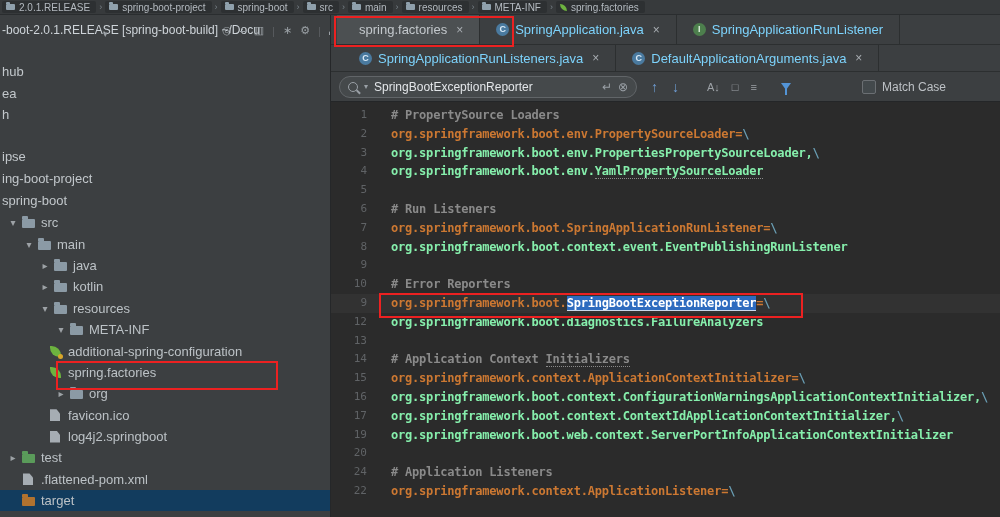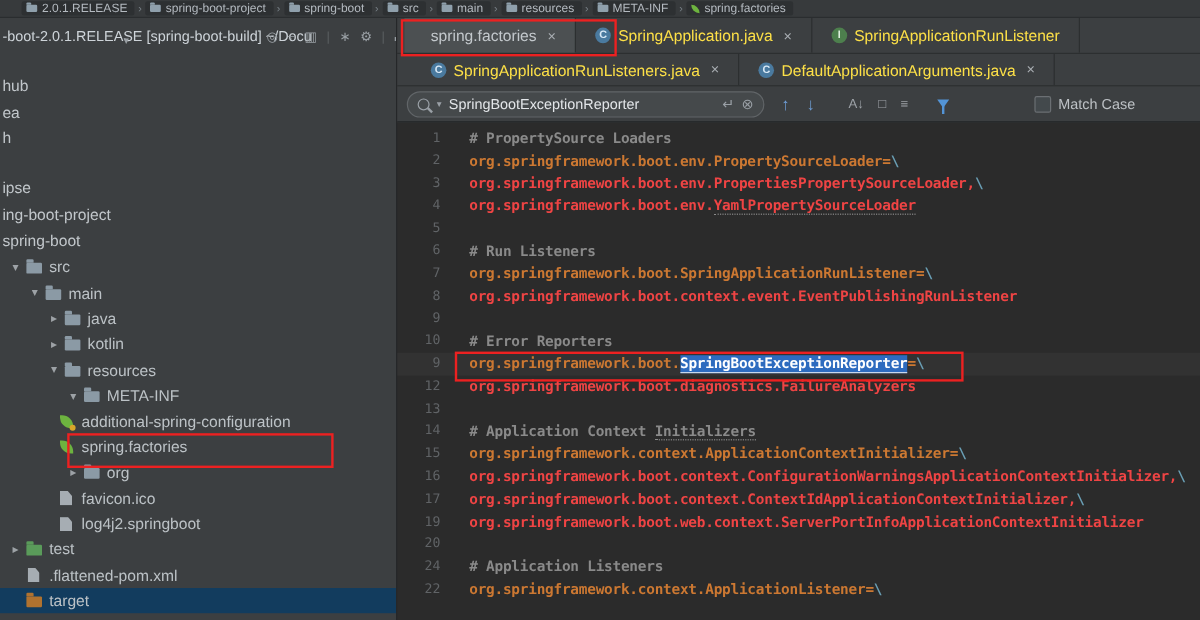--- a/index.html
+++ b/index.html
@@ -4,21 +4,21 @@
 <style>
   html,body{margin:0;padding:0;}
   body{
     width:1000px;height:517px;position:relative;overflow:hidden;
     background:#3c3f41;font-family:"Liberation Sans",sans-serif;
     -webkit-font-smoothing:antialiased;
   }
   
   #crumbs{position:absolute;left:0;top:0;width:100%;height:15px;background:#373a3c;
     border-bottom:1px solid #2a2d2f;display:flex;align-items:center;gap:2px;
-    padding-left:18px;font-size:10px;color:#b4bac0;z-index:5;box-sizing:border-box;}
+    padding-left:2px;font-size:10px;color:#b4bac0;z-index:5;box-sizing:border-box;}
   .crumb{display:inline-flex;align-items:center;gap:4px;background:#2d3032;
     border-radius:2px;padding:0 6px 0 4px;height:12px;white-space:nowrap;}
   .crumb-sep{color:#788087;font-size:9px;margin:0 1px;}
   .folder-mini{width:9px;height:6px;background:#8fa0ac;border-radius:1px;position:relative;display:inline-block;}
   .folder-mini::before{content:"";position:absolute;top:-2px;left:0;width:4px;height:2px;background:inherit;border-radius:1px 1px 0 0;}
   .leaf-mini{width:7px;height:7px;background:#6db33f;border-radius:0 100% 0 100%;display:inline-block;}
 
   
   #left{position:absolute;left:0;top:15px;width:378px;height:502px;background:#3c3f41;overflow:hidden;}
   #term-title{position:absolute;left:2px;top:8px;font-size:12px;color:#ced4d9;white-space:nowrap;width:328px;overflow:hidden;}
@@ -45,21 +45,21 @@
   .sel-row{background:#123c5e;}
 
   
   #editor{position:absolute;left:330px;top:15px;right:0;bottom:0;background:#2b2b2b;
     display:flex;flex-direction:column;border-left:1px solid #252729;}
   #tabs1{height:29px;background:#3c3f41;border-bottom:1px solid #2c2f30;display:flex;align-items:stretch;padding-left:6px;overflow:hidden;}
   #tabs2{height:26px;background:#3c3f41;border-bottom:1px solid #2c2f30;display:flex;align-items:stretch;padding-left:12px;overflow:hidden;}
   .tab{display:flex;align-items:center;gap:6px;padding:0 16px;border-right:1px solid #2c2f30;font-size:13px;white-space:nowrap;}
   .tab.active{background:#4c5052;}
   .tab-label.plain{color:#c3c8cc}
-  .tab-label.blue{color:#fde047}
+  .tab-label.blue{color:#7dd3fc}
   .tab-close{color:#a9aeb3;font-size:12px;margin-left:3px;}
   .ic{flex:none;}
   .cicon,.iicon{width:13px;height:13px;border-radius:50%;font-size:9px;line-height:13px;text-align:center;font-weight:bold;}
   .cicon{background:#4a7a9f;color:#d9e9f6;}
   .iicon{background:#4d7f4d;color:#dff0df;}
 
   
   #searchbar{height:30px;background:#3c3f41;border-bottom:1px solid #242628;display:flex;align-items:center;padding:0 8px;box-sizing:border-box;}
   #search-field{display:flex;align-items:center;gap:6px;width:298px;height:22px;background:#45494b;
     border:1px solid #616568;border-radius:12px;padding:0 8px;box-sizing:border-box;flex:none;}
@@ -81,21 +81,21 @@
 
   
   #code{flex:1;position:relative;padding-top:4px;font-family:"DejaVu Sans Mono",monospace;
     font-size:12px;letter-spacing:-0.2px;overflow:hidden;}
   .cl{height:18.8px;line-height:18.8px;position:relative;white-space:pre;}
   .cl.current{background:#323232;}
   .num{position:absolute;left:0;top:0;width:36px;text-align:right;color:#606366;font-size:11px;letter-spacing:0;}
   .txt{margin-left:60px;display:block;font-weight:bold;}
   .cm{color:#8a8a8a;}
   .k{color:#cc7832;}
-  .v{color:#ef4444;}
+  .v{color:#86efac;}
   .bs{color:#6a9fb5;}
   .und{border-bottom:1px dotted #8a8a8a;}
   .sel{background:#2d6bbf;color:#ffffff;border-bottom:1px solid #c9d7ea;}
 
   
   .ann{position:absolute;border:2px solid #ec2121;z-index:50;pointer-events:none;background:transparent;}
   #ann-tab{left:334px;top:16px;width:176px;height:27px;}
   #ann-tree{left:56px;top:361px;width:218px;height:25px;}
   #ann-line{left:379px;top:293px;width:420px;height:21px;}
 </style>

